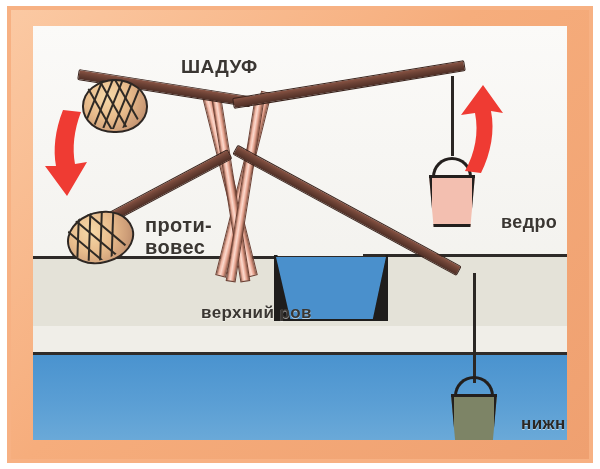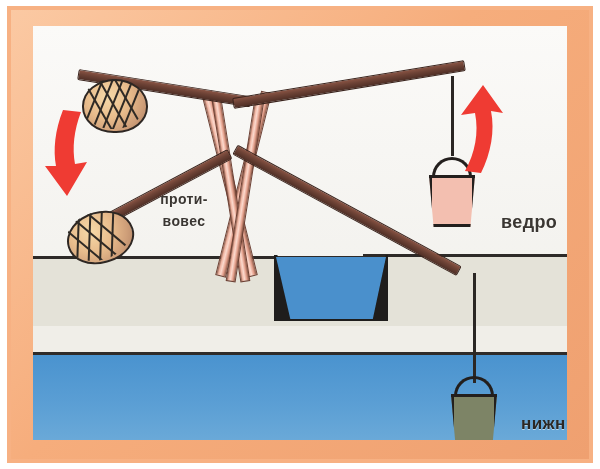--- a/index.html
+++ b/index.html
@@ -148,21 +148,21 @@
   
   .label{
     position:absolute;
     color:#3a3632;
     font-weight:bold;
     letter-spacing:0.4px;
     white-space:nowrap;
     text-shadow:0 1px 0 rgba(255,255,255,.55);
   }
   .lbl-title{left:148px;top:30px;font-size:19px;}
-  .lbl-counterweight{left:112px;top:162px;font-size:14px;line-height:22px;white-space:normal;width:78px;text-align:center;}
+  .lbl-counterweight{left:112px;top:188px;font-size:20px;line-height:22px;white-space:normal;width:78px;}
   .lbl-bucket{left:468px;top:186px;font-size:18px;}
   .lbl-upper-ditch{left:168px;top:277px;font-size:17px;}
   .lbl-lower-ditch{left:488px;top:388px;font-size:17px;color:#2b2724;}
 </style>
 </head>
 <body>
 
 <div id="stage">
 
   <div class="frame-outer"></div>
@@ -237,25 +237,27 @@
     </div>
 
     <svg class="arrow" style="left:6px;top:78px;" width="62" height="100" viewBox="0 0 62 100">
       <path d="M24,6 C16,26 14,46 17,62 L6,62 L28,92 L48,58 L36,60 C33,44 35,26 42,8 Z" fill="#ef3b33"></path>
     </svg>
 
     <svg class="arrow" style="left:418px;top:55px;" width="62" height="100" viewBox="0 0 62 100">
       <path d="M30,92 C40,72 44,50 40,30 L52,32 L32,4 L10,34 L24,32 C28,52 24,72 14,90 Z" fill="#ef3b33"></path>
     </svg>
 
+    <div class="label lbl-title">ШАДУФ</div>
 
     <div class="label lbl-counterweight">
       <span>проти-</span><br>
       <span>вовес</span>
     </div>
 
     <div class="label lbl-bucket">ведро</div>
 
+    <div class="label lbl-upper-ditch">верхний ров</div>
 
     <div class="label lbl-lower-ditch">нижний ро</div>
 
   </div>
 </div>
 
 </body></html>

